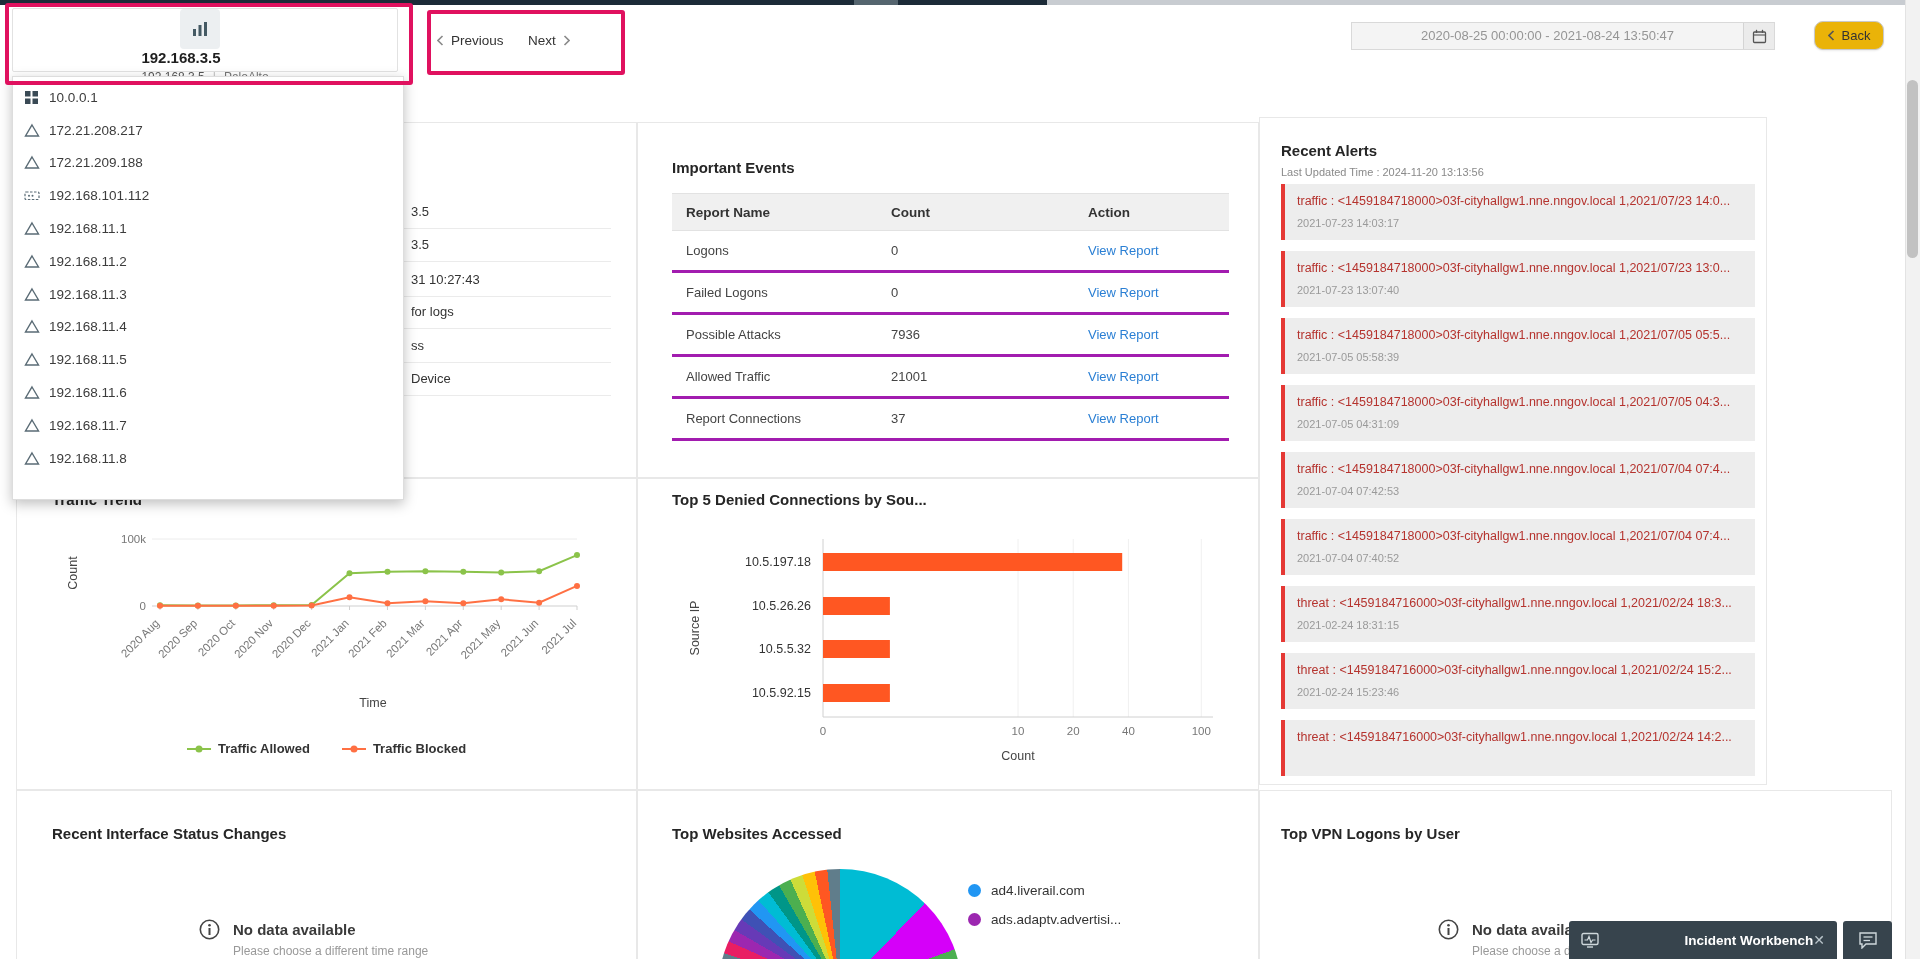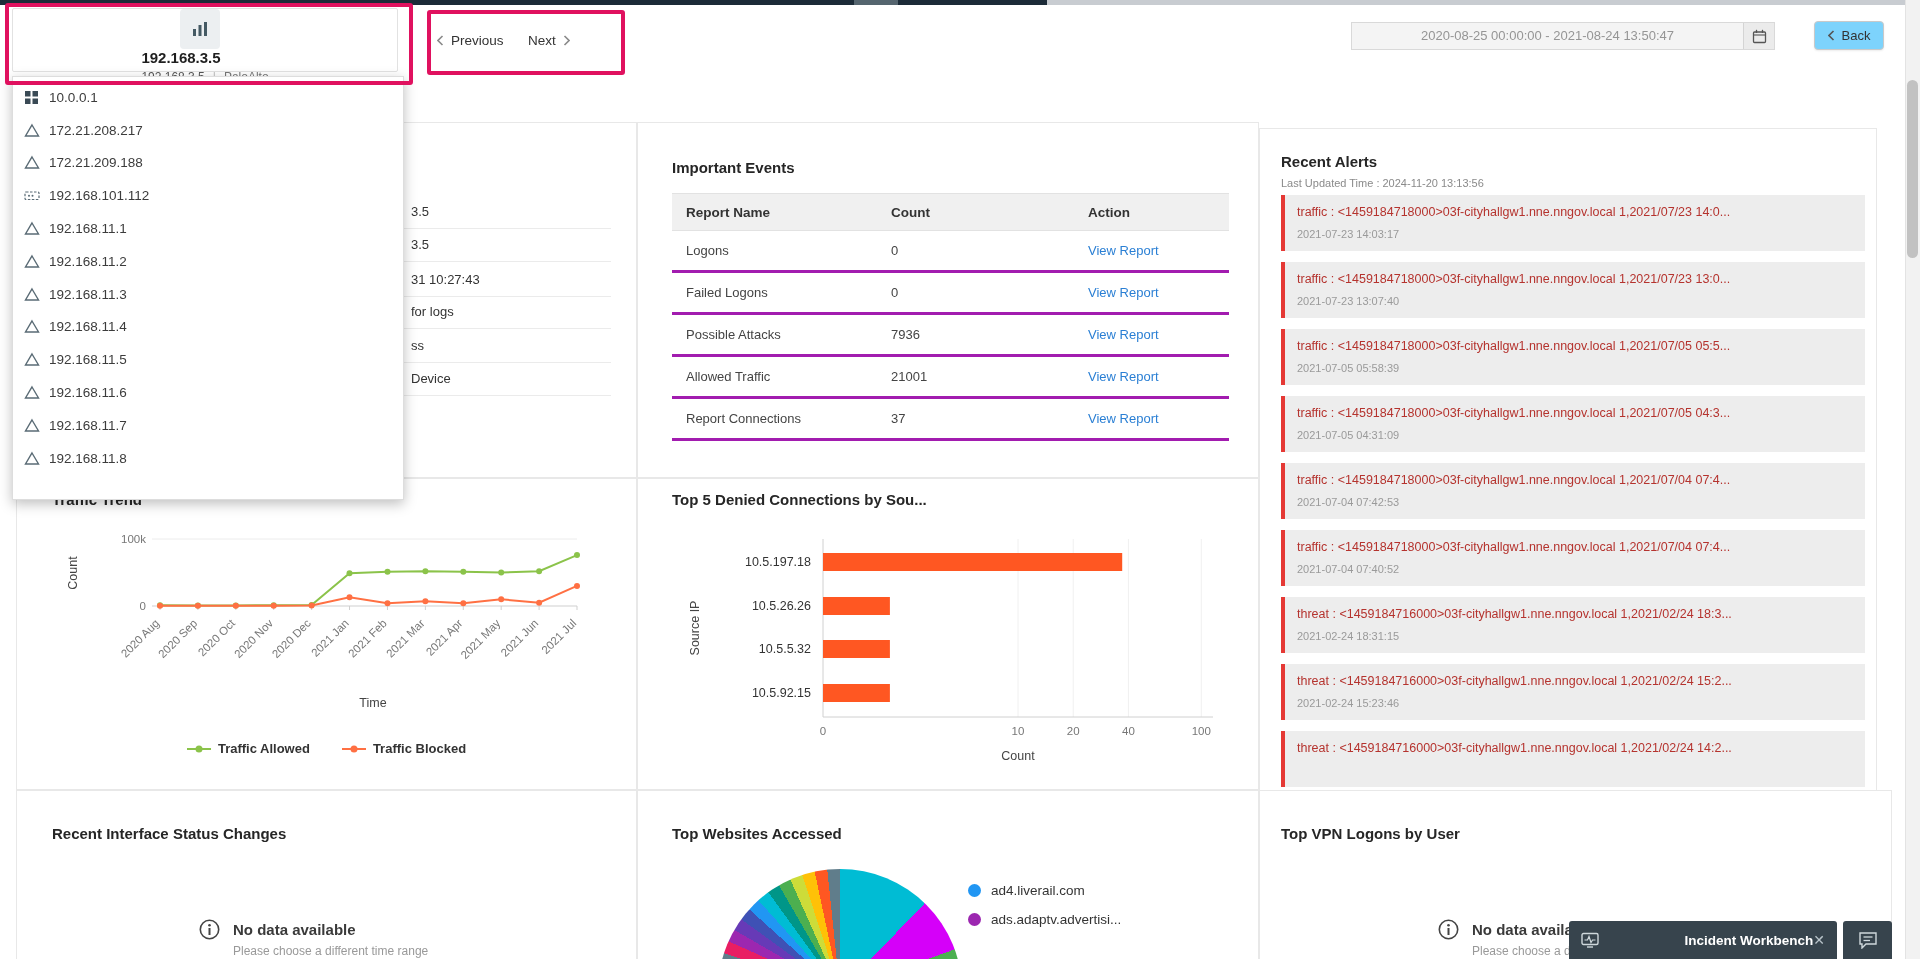--- a/index.html
+++ b/index.html
@@ -23,28 +23,28 @@
   .hl1{left:5px;top:3px;width:400px;height:74px;}
   .hl2{left:427px;top:10px;width:190px;height:57px;}
   .nav-btn{position:absolute;top:26px;height:28px;background:transparent;border:none;display:flex;align-items:center;gap:7px;
     font-family:inherit;font-size:13.5px;color:#333;cursor:pointer;padding:0;}
   .nav-btn.prev{left:437px;}
   .nav-btn.next{left:528px;}
   .date-range{position:absolute;left:1351px;top:22px;width:424px;height:28px;background:#f4f4f4;border:1px solid #d9d9d9;
     display:flex;box-sizing:border-box;cursor:pointer;}
   .date-text{flex:1;text-align:center;font-size:13px;color:#959595;line-height:26px;white-space:nowrap;overflow:hidden;}
   .cal-btn{width:30px;border-left:1px solid #d4d4d4;background:#ebebeb;display:flex;align-items:center;justify-content:center;}
-  .back-btn{position:absolute;left:1814px;top:21px;width:70px;height:29px;background:#7dd3fc;border:1px solid #c9c9c9;border-radius:4px;
+  .back-btn{position:absolute;left:1814px;top:21px;width:70px;height:29px;background:#eab308;border:1px solid #c9c9c9;border-radius:9px;
     box-shadow:0 1px 2px rgba(0,0,0,.08);display:flex;align-items:center;justify-content:center;gap:7px;
     font-family:inherit;font-size:13px;color:#333;cursor:pointer;}
   
   .panel{position:absolute;background:#fff;border:1px solid #e8e8e8;box-sizing:border-box;overflow:hidden;}
   #p-info{left:16px;top:122px;width:621px;height:356px;}
   #p-events{left:637px;top:122px;width:622px;height:356px;}
-  #p-alerts{left:1259px;top:128px;width:618px;height:668px;}
+  #p-alerts{left:1259px;top:117px;width:508px;height:668px;}
   #p-trend{left:16px;top:478px;width:621px;height:312px;}
   #p-denied{left:637px;top:478px;width:622px;height:312px;}
   #p-iface{left:16px;top:790px;width:621px;height:170px;}
   #p-web{left:637px;top:790px;width:622px;height:170px;}
   #p-vpn{left:1259px;top:790px;width:633px;height:170px;}
   .ptitle{position:absolute;margin:0;font-size:15px;font-weight:bold;color:#262626;white-space:nowrap;}
   
   .info-row{position:absolute;left:300px;right:25px;height:33px;border-bottom:1px solid #ebebeb;
     line-height:33px;padding-left:94px;font-size:13px;color:#333;}
   

